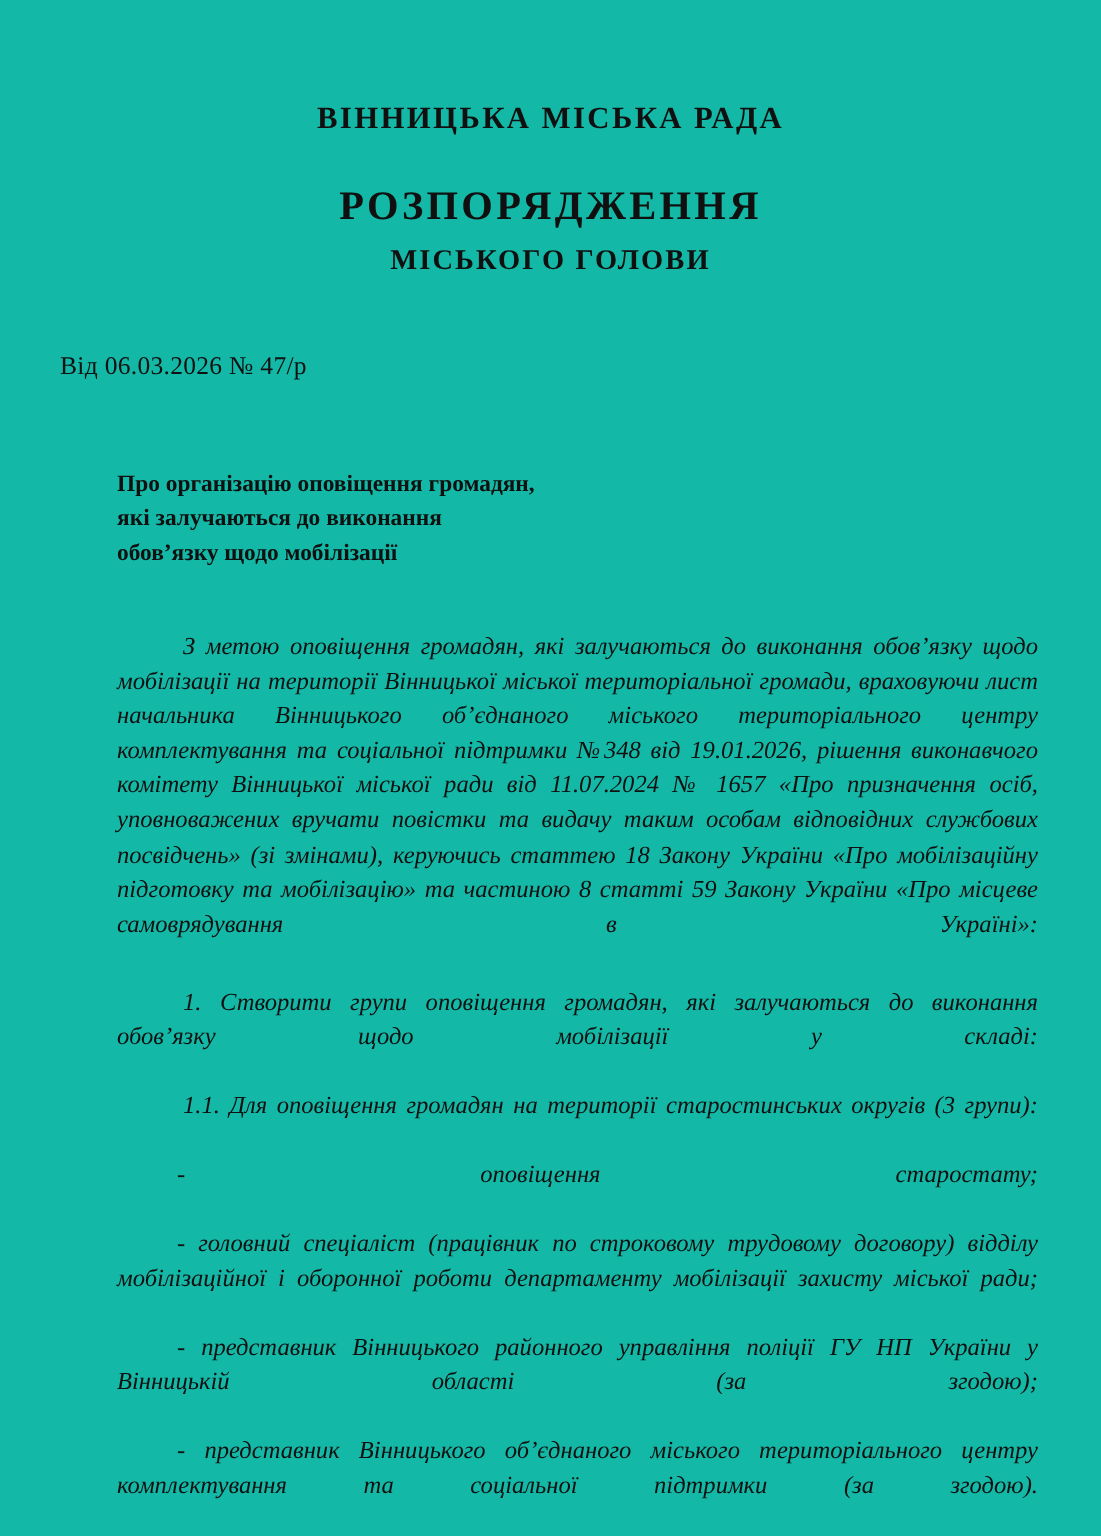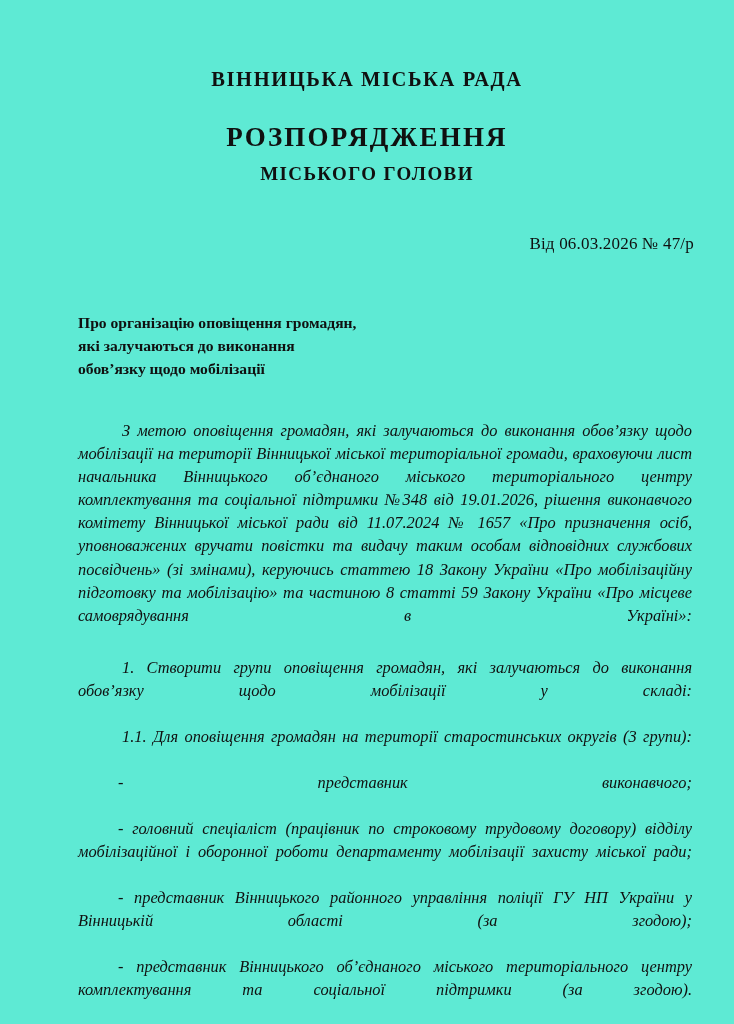--- a/index.html
+++ b/index.html
@@ -14,21 +14,21 @@
     overflow: hidden;
     font-family: "Liberation Serif", "DejaVu Serif", serif;
     color: #101010;
     -webkit-font-smoothing: antialiased;
   }
 
   .page {
     position: relative;
     width: 734px;
     height: 1024px;
-    background: #5eead4;
+    background: #14b8a6;
     box-sizing: border-box;
     padding: 0 40px;
   }
 
   
   .doc-header {
     text-align: center;
     padding-top: 68px;
   }
   .org-title {
@@ -49,21 +49,21 @@
     font-size: 19px;
     font-weight: bold;
     letter-spacing: 1.4px;
     line-height: 1.15;
     margin: 11px 0 16px 0;
   }
   .doc-reference {
     font-size: 17px;
     line-height: 1.2;
     margin: 49px 0 0 0;
-    text-align: right;
+    text-align: left;
     letter-spacing: 0.2px;
   }
 
   
   .subject {
     margin: 58px 0 0 0;
     padding-left: 38px;
     font-size: 15.6px;
     font-weight: bold;
     line-height: 1.47;
@@ -117,21 +117,21 @@
   </div>
 
   <div class="body-text">
 
     <p>З метою оповіщення громадян, які залучаються до виконання обов’язку щодо мобілізації на території Вінницької міської територіальної громади, враховуючи лист начальника Вінницького об’єднаного міського територіального центру комплектування та соціальної підтримки №348 від 19.01.2026, рішення виконавчого комітету Вінницької міської ради від 11.07.2024 № 1657 «Про призначення осіб, уповноважених вручати повістки та видачу таким особам відповідних службових посвідчень» (зі змінами), керуючись статтею 18 Закону України «Про мобілізаційну підготовку та мобілізацію» та частиною 8 статті 59 Закону України «Про місцеве самоврядування в Україні»:</p>
 
     <p class="gap">1. Створити групи оповіщення громадян, які залучаються до виконання обов’язку щодо мобілізації у складі:</p>
 
     <p>1.1. Для оповіщення громадян на території старостинських округів (3 групи):</p>
 
-    <p class="bullet">-  представник виконавчого;</p>
+    <p class="bullet">-  оповіщення старостату;</p>
 
     <p class="bullet">- головний спеціаліст (працівник по строковому трудовому договору) відділу мобілізаційної і оборонної роботи департаменту мобілізації захисту міської ради;</p>
 
     <p class="bullet">- представник Вінницького районного управління поліції ГУ НП України у Вінницькій області (за згодою);</p>
 
     <p class="bullet">- представник Вінницького об’єднаного міського територіального центру комплектування та соціальної підтримки (за згодою).</p>
 
   </div>
 
 </div>

